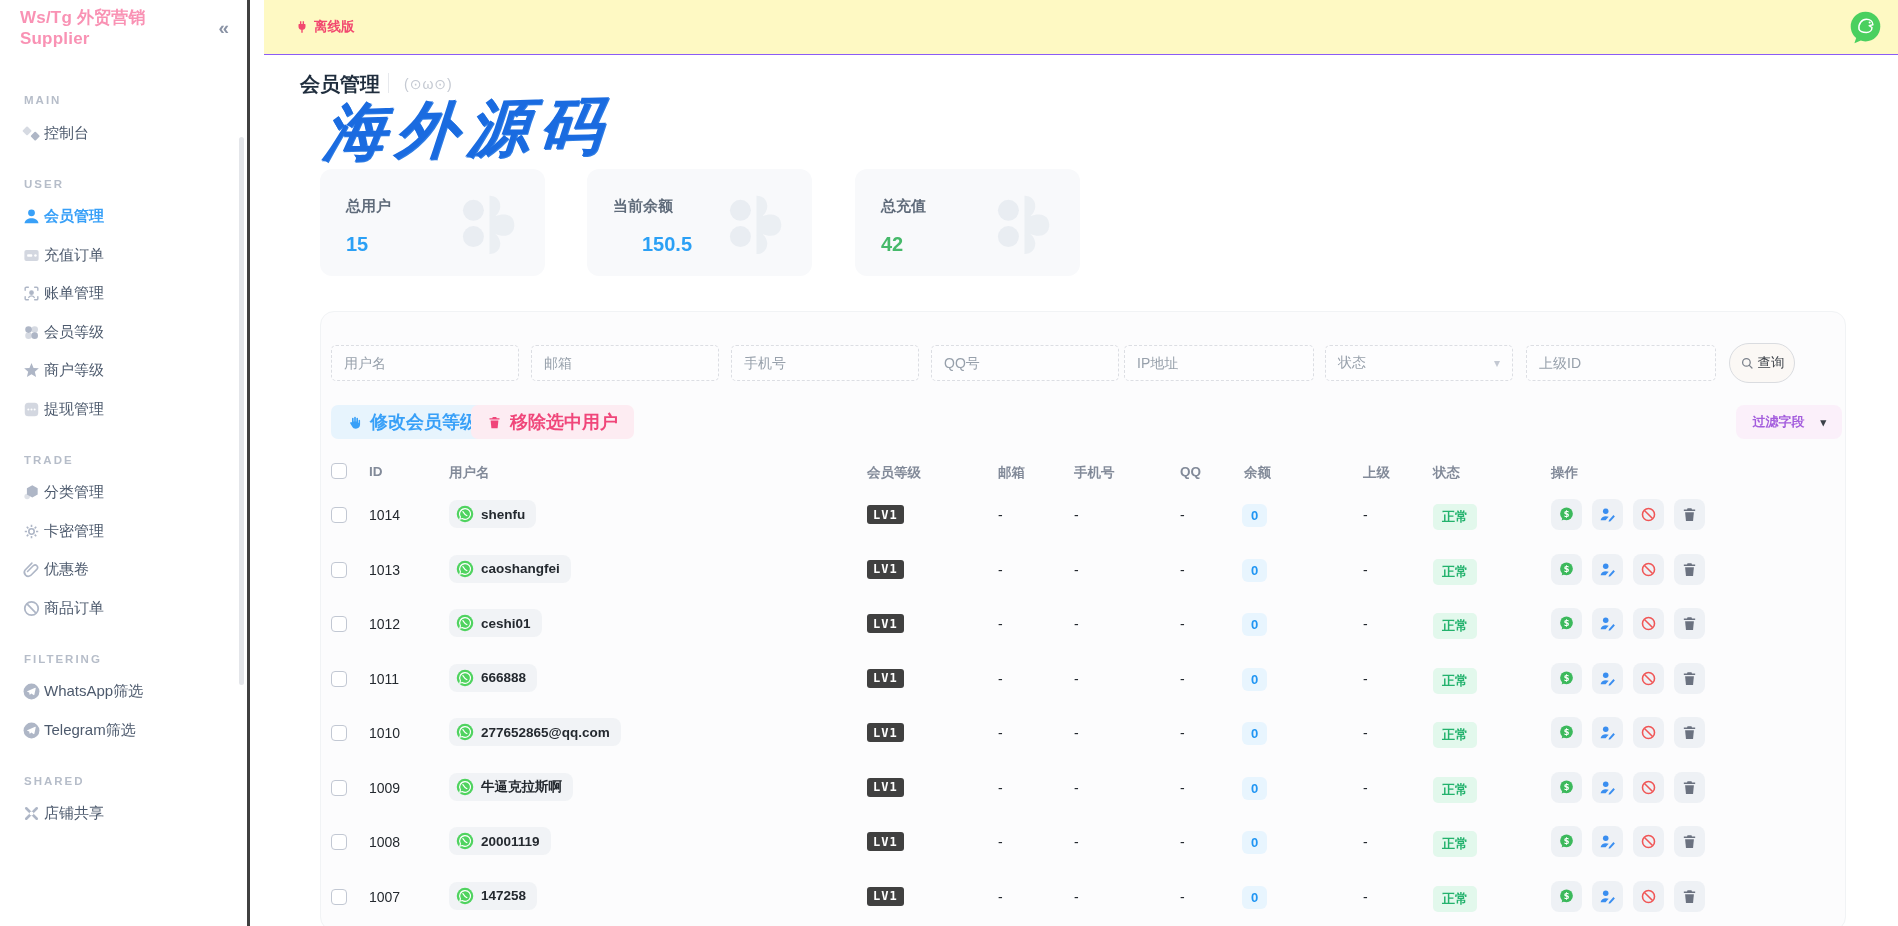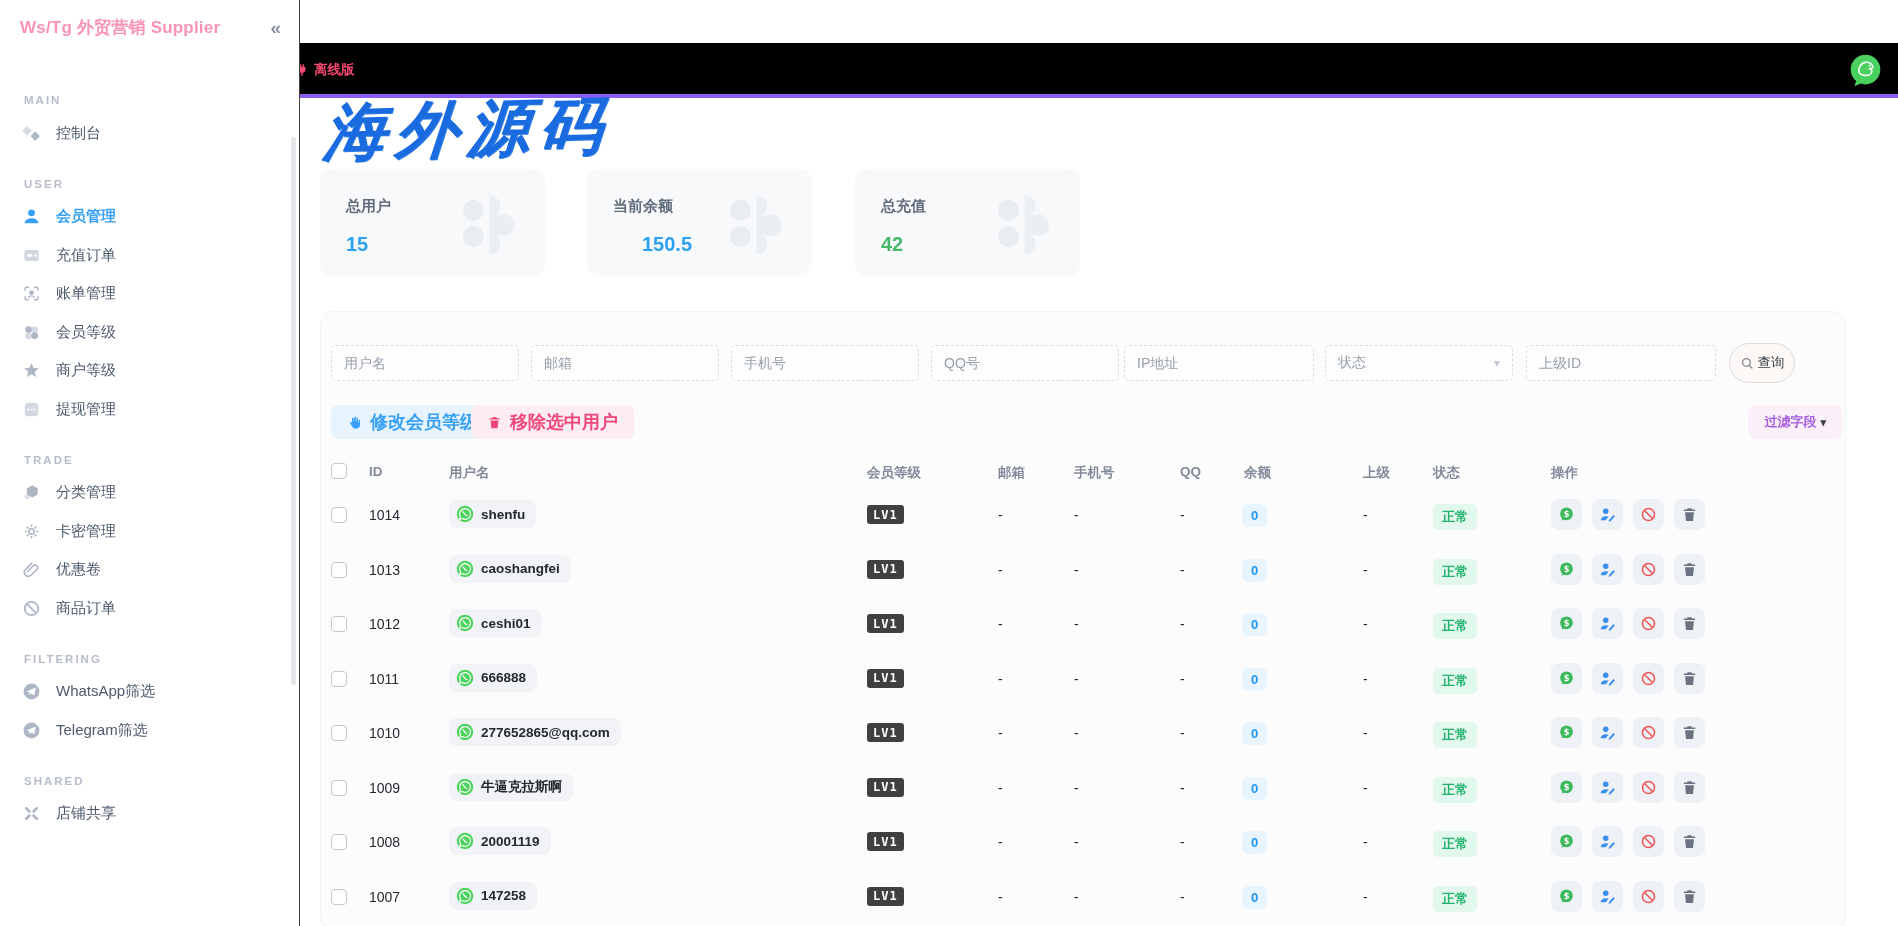--- a/index.html
+++ b/index.html
@@ -1,39 +1,39 @@
 <!DOCTYPE html>
 <html><head>
 <meta charset="utf-8">
 <style>
   * { margin:0; padding:0; box-sizing:border-box; }
   html,body { width:1898px; height:926px; overflow:hidden; background:#fff;
     font-family:"Liberation Sans", sans-serif; }
 
   
-  .sidebar { position:absolute; left:0; top:0; width:300px; height:926px;
-    background:#fff; border-right:1px solid #404040; z-index:20; }
+  .sidebar { position:absolute; left:0; top:0; width:250px; height:926px;
+    background:#fff; border-right:3px solid #404040; z-index:20; }
   .logo-row { display:flex; align-items:center; height:55px; padding:0 18px 0 20px; }
   .logo { color:#f992b4; font-size:17px; font-weight:bold; letter-spacing:.2px; flex:1; }
   .collapse { color:#8a93a5; font-size:19px; font-weight:bold; cursor:pointer; }
   .side-nav { padding:14px 22px 0 22px; }
   .nav-section-label { margin:25px 0 8px 2px; font-size:11.5px; font-weight:bold;
     color:#b6bdc9; letter-spacing:2px; }
-  .nav-item { display:flex; align-items:center; gap:15px; height:38.5px;
+  .nav-item { display:flex; align-items:center; gap:3px; height:38.5px;
     font-size:15px; color:#4d5a6d; cursor:pointer; }
   .nav-item .nico { width:19px; height:19px; color:#aeb6c6; flex:0 0 19px; }
   .nav-item .nico svg { width:100%; height:100%; display:block; }
   .nav-item.active { color:#38a0f8; font-weight:bold; }
   .nav-item.active .nico { color:#38a0f8; }
   .side-scrollbar { position:absolute; right:3px; top:137px; width:5px; height:548px;
     background:#e4e6ea; border-radius:3px; }
 
   
-  .topbar { position:absolute; left:264px; top:0; right:0; height:55px; background:#000000;
-    border-bottom:4px solid #8b5cf6; z-index:10;margin-top:43px; }
+  .topbar { position:absolute; left:264px; top:0; right:0; height:55px; background:#fef9c3;
+    border-bottom:1px solid #8b5cf6; z-index:10; }
   .offline { position:absolute; left:31px; top:18px; display:flex; gap:5px;
     align-items:center; color:#f2486f; font-size:13.5px; font-weight:bold; cursor:pointer;}
   .offline .pico { width:14px; height:14px; }
   .offline .pico svg{ width:100%; height:100%; display:block;}
   .avatar { position:absolute; right:14px; top:9px; width:37px; height:37px; }
 
   
   .titlebar { position:absolute; left:264px; top:55px; right:0; height:56px; background:#fff; }
   .page-title { position:absolute; left:36px; top:16px; font-size:20px; font-weight:bold; color:#1f2d3d; }
   .title-div { position:absolute; left:124px; top:18px; width:1px; height:20px; background:#e7e9ed; }
@@ -74,21 +74,21 @@
 
   
   .bulk-row { position:absolute; left:0; top:93px; width:100%; height:34px; }
   .bulk-btn { position:absolute; top:0; height:34px; border-radius:7px; display:flex;
     align-items:center; gap:8px; padding:0 16px; font-size:18px; font-weight:bold; cursor:pointer; }
   .bulk-btn .bico { width:15px; height:15px; } .bulk-btn .bico svg{width:100%;height:100%;display:block;}
   .btn-level { left:10px; background:#e7f4fd; color:#38a0f8; }
   .btn-remove { left:150px; background:#fdecf2; color:#f0467a; }
   .btn-fields { position:absolute; right:3px; top:0; height:34px; border-radius:8px;
     background:#fbf0fa; color:#a45ddd; font-size:13px; font-weight:bold; display:flex;
-    align-items:center; gap:4px; padding:0 16px; cursor:pointer; }
+    align-items:center; gap:16px; padding:0 16px; cursor:pointer; }
   .btn-fields .caret { color:#3b4048; font-size:11px; }
 
   
   .thead { position:absolute; left:0; top:146px; width:100%; height:30px;
     font-size:13.5px; font-weight:bold; color:#828a99; }
   .thead span { position:absolute; top:6px; }
   .tbody { position:absolute; left:0; top:176px; width:100%; }
   .trow { position:relative; height:54.5px; }
   .cell { position:absolute; top:19px; font-size:14px; color:#24292f; }
   .checkbox { position:absolute; left:10px; width:16px; height:16px; border:1.5px solid #c2c8d3;

